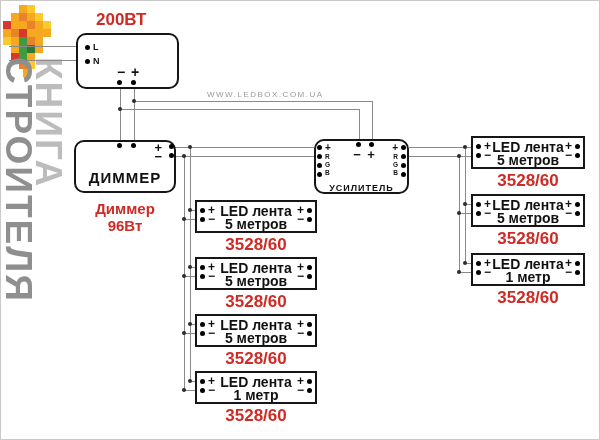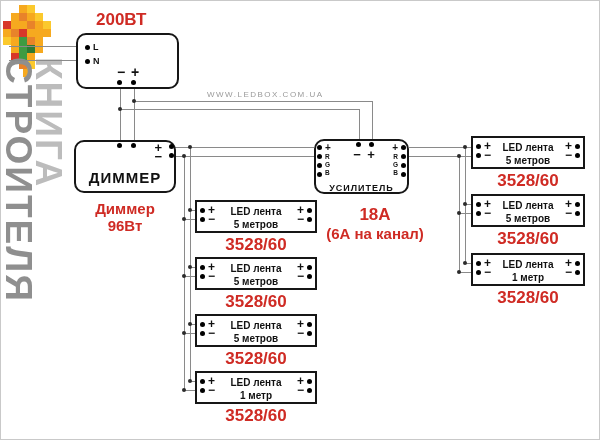--- a/index.html
+++ b/index.html
@@ -14,21 +14,21 @@
   
   .w{position:absolute;background:#8a8a8a;z-index:1;}
   .j{position:absolute;width:4px;height:4px;border-radius:50%;background:#2b2b2b;z-index:1;}
   
   .box{position:absolute;background:#fff;border:2px solid #161616;border-radius:10px;z-index:2;box-sizing:border-box;}
   .strip{position:absolute;background:#fff;border:2px solid #161616;z-index:2;box-sizing:border-box;height:33px;}
   .dot{position:absolute;width:5px;height:5px;border-radius:50%;background:#000;}
   .t{position:absolute;font-weight:bold;font-size:12px;line-height:12px;color:#111;}
   .tiny{position:absolute;font-weight:bold;color:#111;}
   .strip-text{position:absolute;left:18px;right:18px;top:3px;text-align:center;font-weight:bold;
-              font-size:10px;line-height:13px;color:#111;}
+              font-size:14px;line-height:13px;color:#111;}
   .red{color:#cf2b24;font-weight:bold;z-index:2;}
   .model{position:absolute;text-align:center;font-size:17px;z-index:2;}
   .cap{position:absolute;text-align:center;z-index:2;}
   .sitetop{position:absolute;left:206px;top:70px;font-size:8px;letter-spacing:1.5px;color:#9a9a9a;z-index:2;margin-top:19px;}
   .sitebottom{position:absolute;left:362px;top:394px;font-size:21px;font-weight:bold;color:#707070;z-index:2;letter-spacing:0.5px;}
   .psu-title{position:absolute;left:24px;right:3px;top:5px;text-align:center;font-weight:bold;
              font-size:12.5px;line-height:14px;letter-spacing:0.5px;color:#111;}
   .dim-title{position:absolute;left:0;right:0;top:27px;text-align:center;font-weight:bold;
              font-size:15px;letter-spacing:1px;color:#111;}
   .amp-title{position:absolute;left:0;right:0;top:24px;text-align:center;font-weight:bold;
@@ -179,24 +179,20 @@
     <span class="dot" style="right:1px;top:4px;"></span>
     <span class="dot" style="right:1px;top:13px;"></span>
     <span class="dot" style="right:1px;top:22px;"></span>
     <span class="dot" style="right:1px;top:31px;"></span>
     <span class="tiny" style="right:9px;top:1px;font-size:10px;">+</span>
     <span class="tiny" style="right:9px;top:12px;font-size:6.5px;">R</span>
     <span class="tiny" style="right:9px;top:20px;font-size:6.5px;">G</span>
     <span class="tiny" style="right:9px;top:28px;font-size:6.5px;">B</span>
     <div class="amp-sub">УСИЛИТЕЛЬ</div>
   </div>
-  <div class="cap red" style="left:295px;top:204px;width:158px;">
-    <span style="font-size:17px;">18А</span><br>
-    <span style="font-size:15px;">(6А на канал)</span>
-  </div>
 
   <div class="strip" style="left:194px;top:199px;width:122px;">
     <span class="dot" style="left:3px;top:6px;"></span>
     <span class="dot" style="left:3px;top:15px;"></span>
     <span class="t" style="left:11px;top:2px;">+</span>
     <span class="t" style="left:11px;top:11px;">−</span>
     <div class="strip-text">
       <span>LED лента</span><br>
       <span>5 метров</span>
     </div>

